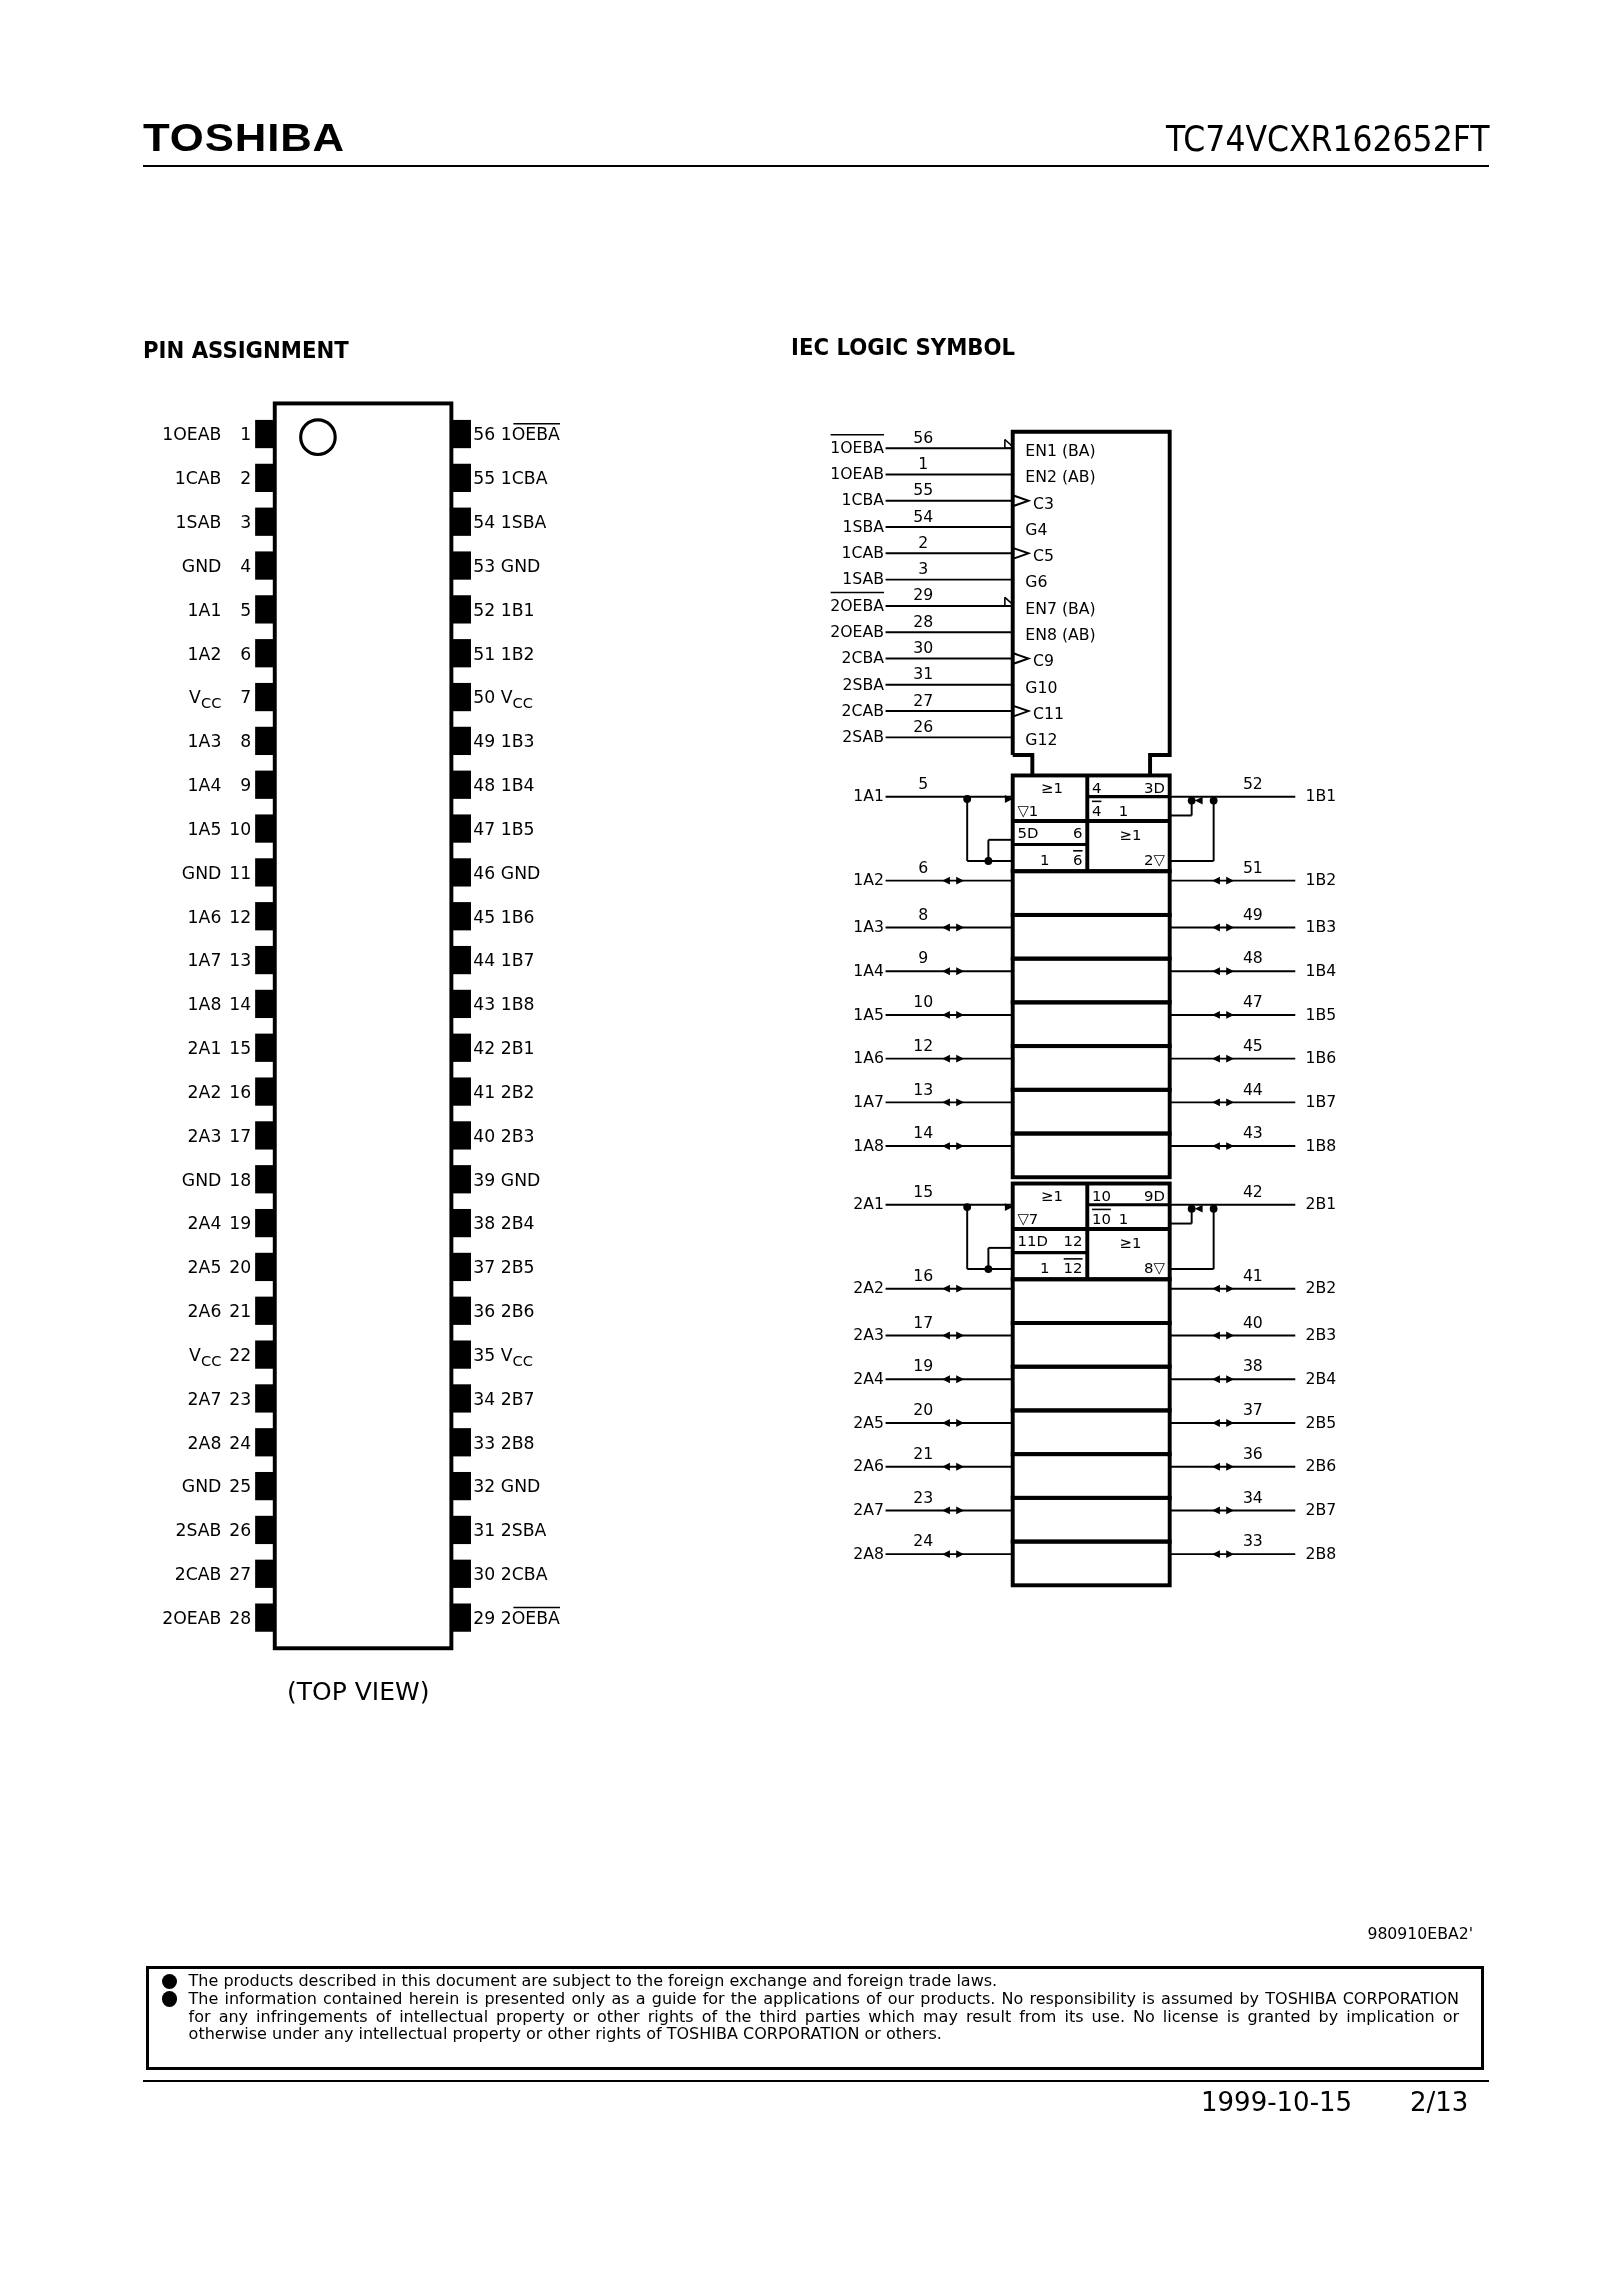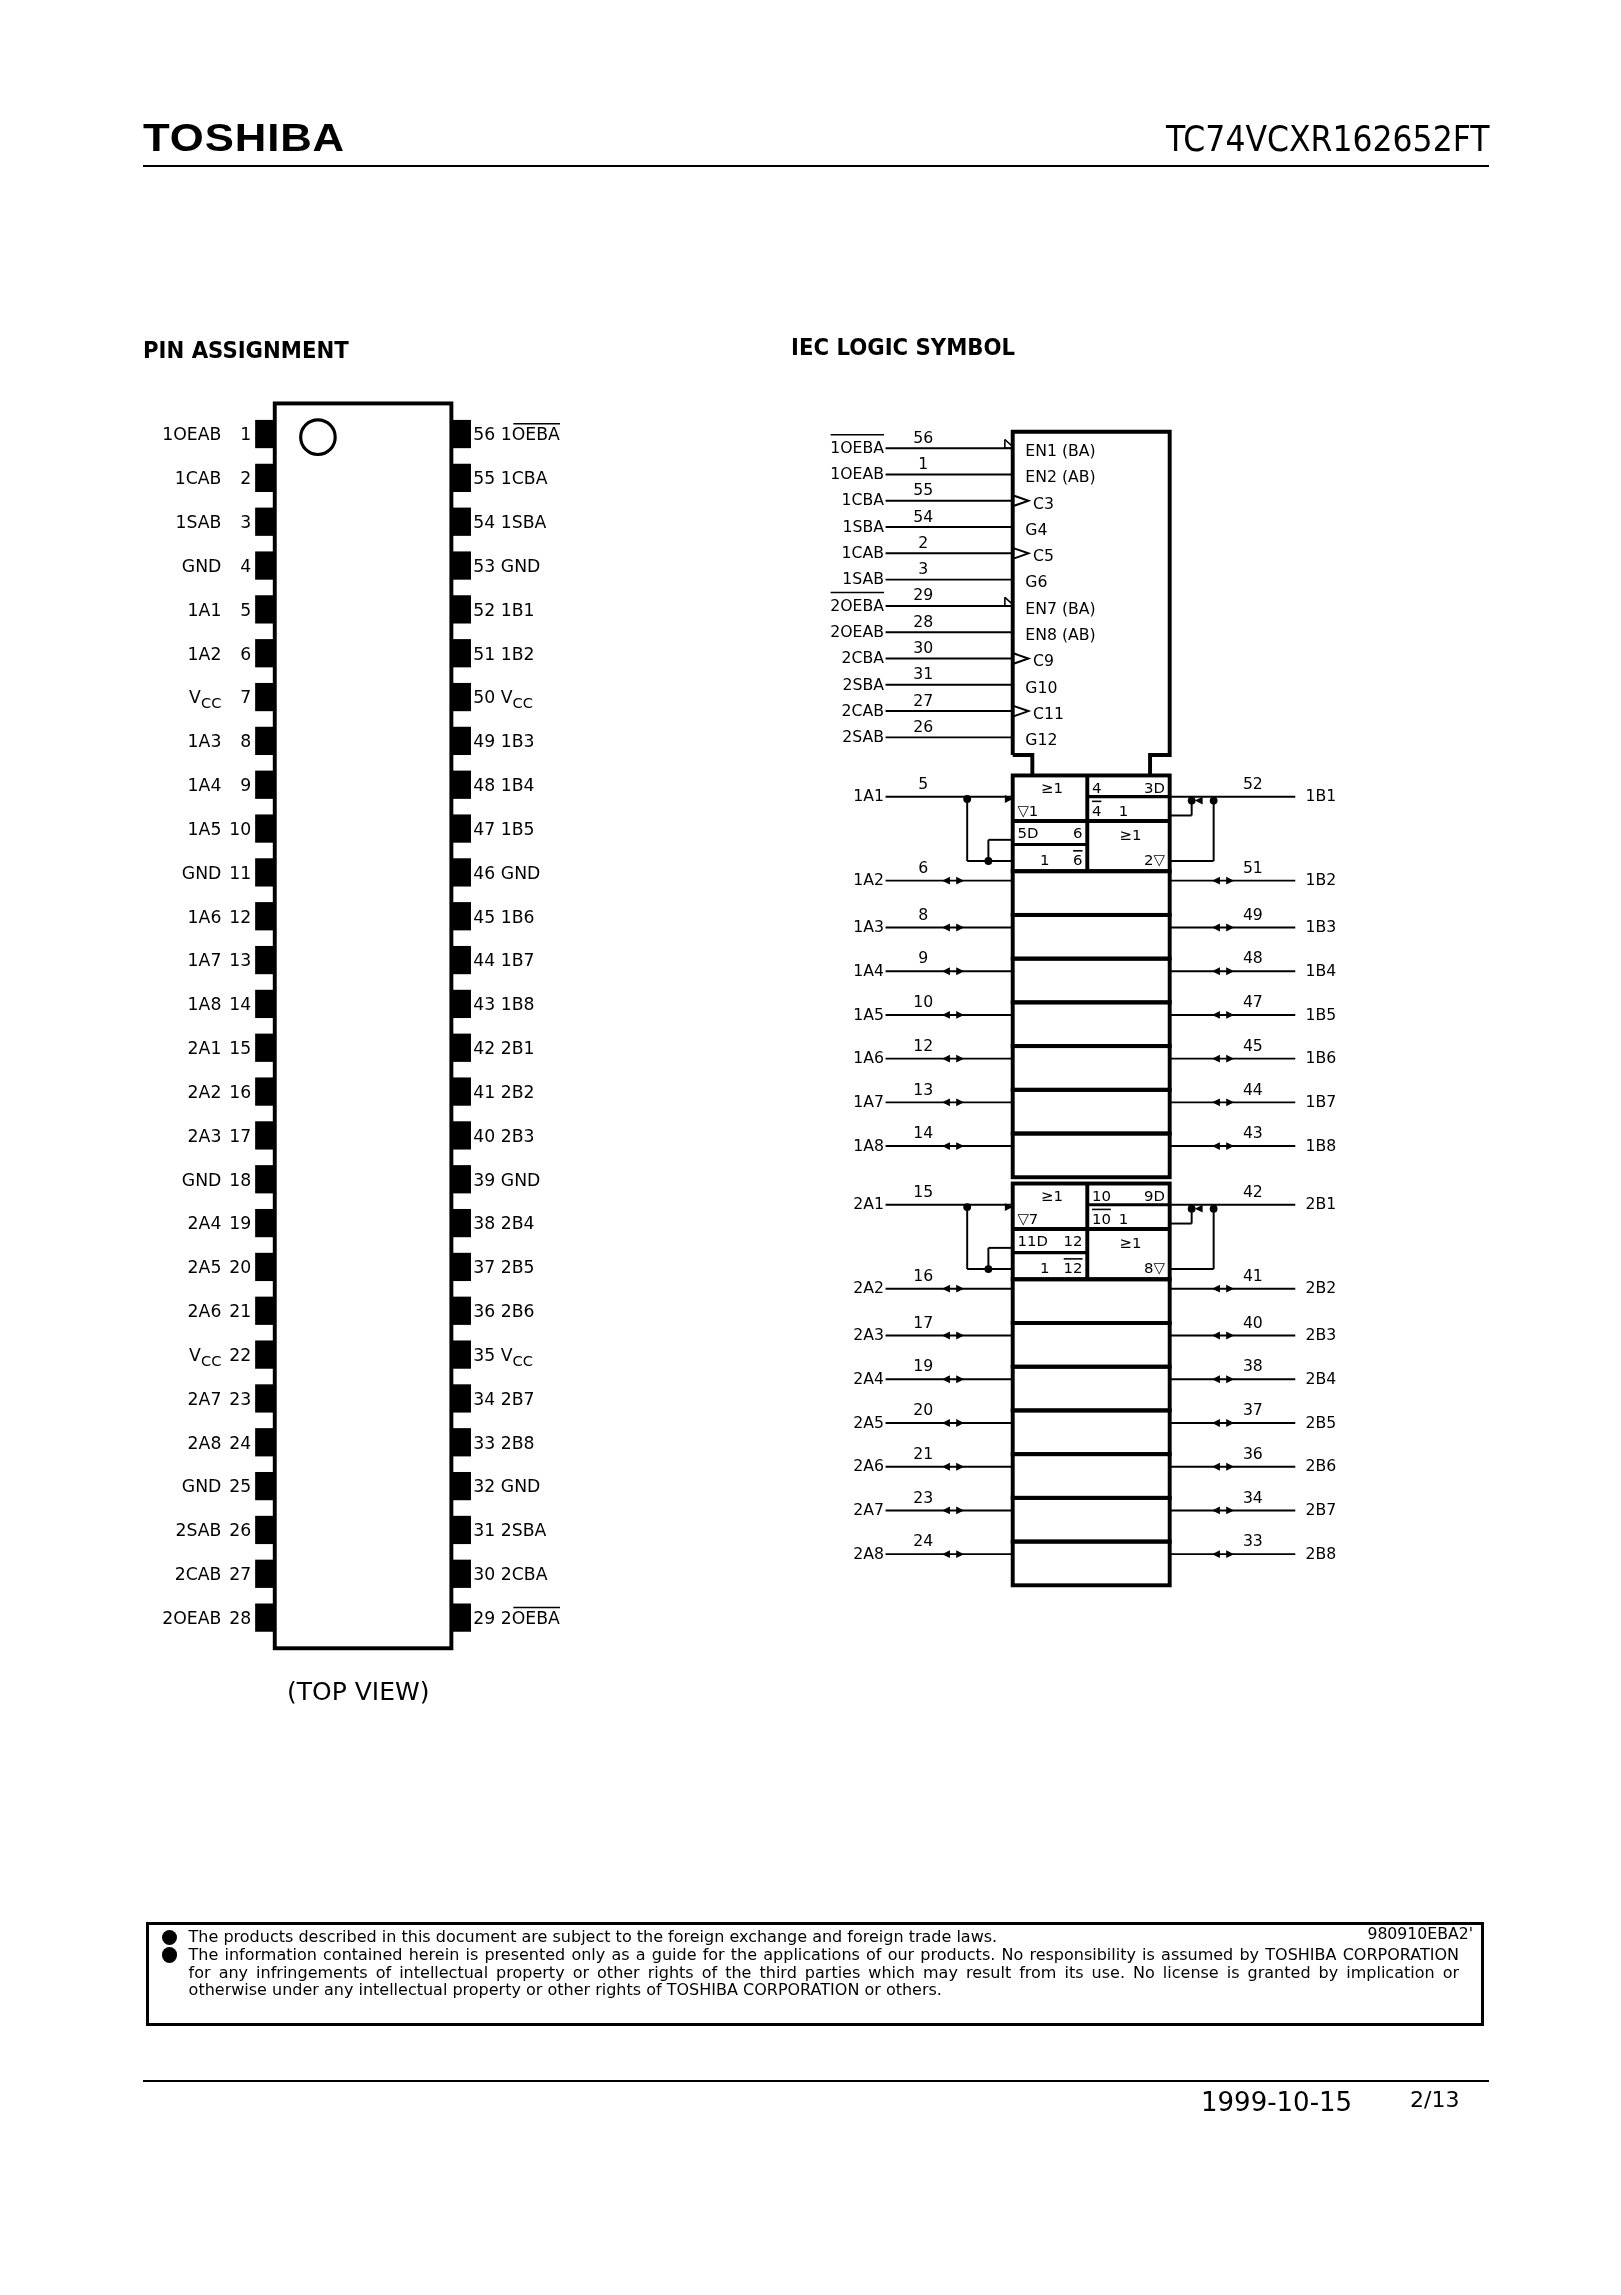--- a/index.html
+++ b/index.html
@@ -7,29 +7,29 @@
          font-family: "DejaVu Sans", sans-serif; color: #000; }
   .abs { position: absolute; }
   .brand { left: 143px; top: 116px; font-family: "Liberation Sans", sans-serif; font-weight: bold;
            font-size: 39px; letter-spacing: 0.8px; transform: scaleX(1.12); transform-origin: left top; }
   .partno { right: 133px; top: 119px; font-family: "DejaVu Sans", sans-serif; font-size: 35px;
             transform: scaleX(0.9); transform-origin: right top; }
   .hrule { left: 143px; width: 1346px; top: 165px; height: 2.4px; background: #000; }
   .section-title { font-family: "DejaVu Sans", sans-serif; font-weight: bold; font-size: 23.6px;
                    transform: scaleX(0.9); transform-origin: left top; }
   svg text { font-family: "DejaVu Sans", sans-serif; }
-  .disclaimer { left: 146px; top: 1922px; width: 1338px; height: 104px; border: 3.1px solid #000;
+  .disclaimer { left: 146px; top: 1966px; width: 1338px; height: 104px; border: 3.1px solid #000;
                 box-sizing: border-box; padding: 3.1px 22px 0 12.6px; font-size: 16px; line-height: 17.7px;
                 font-family: "DejaVu Sans", sans-serif; }
   .disc-item { position: relative; padding-left: 27px; text-align: justify; }
   .disc-item .bullet { position: absolute; left: 0; top: 1.6px; width: 15.7px; height: 15.7px; border-radius: 50%; background: #000; }
   .docid { right: 149px; top: 1924px; font-size: 15.7px; }
   .frule { left: 143px; width: 1346px; top: 2080px; height: 2.4px; background: #000; }
   .footer-date { left: 1201px; top: 2087px; font-size: 26px; }
-  .footer-page { left: 1410px; top: 2087px; font-size: 22px; }
+  .footer-page { left: 1410px; top: 2087px; font-size: 26px; }
 </style>
 </head>
 <body>
 
 <div class="abs brand">TOSHIBA</div>
 <div class="abs partno">TC74VCXR162652FT</div>
 <div class="abs hrule"></div>
 
 <div class="abs section-title" style="left:143px; top:336px;">PIN ASSIGNMENT</div>
 <div class="abs section-title" style="left:791px; top:333px;">IEC LOGIC SYMBOL</div>

